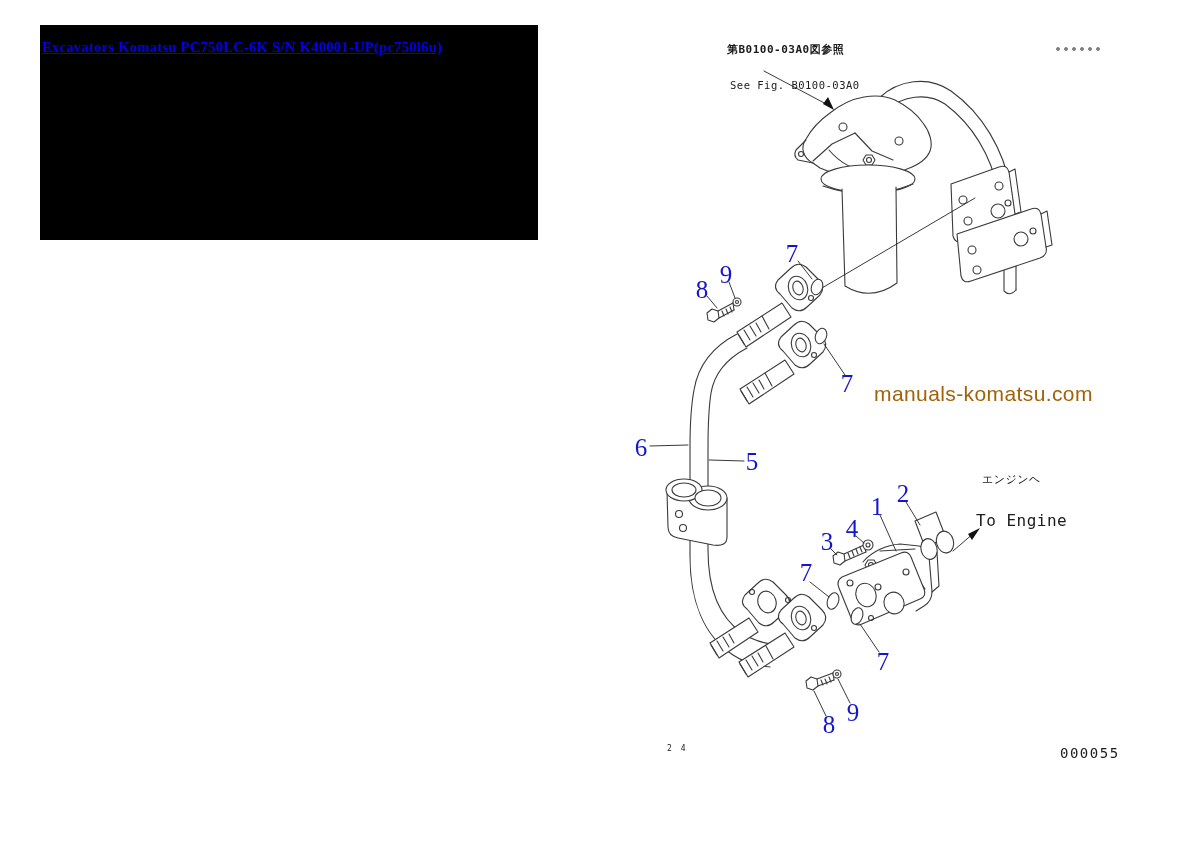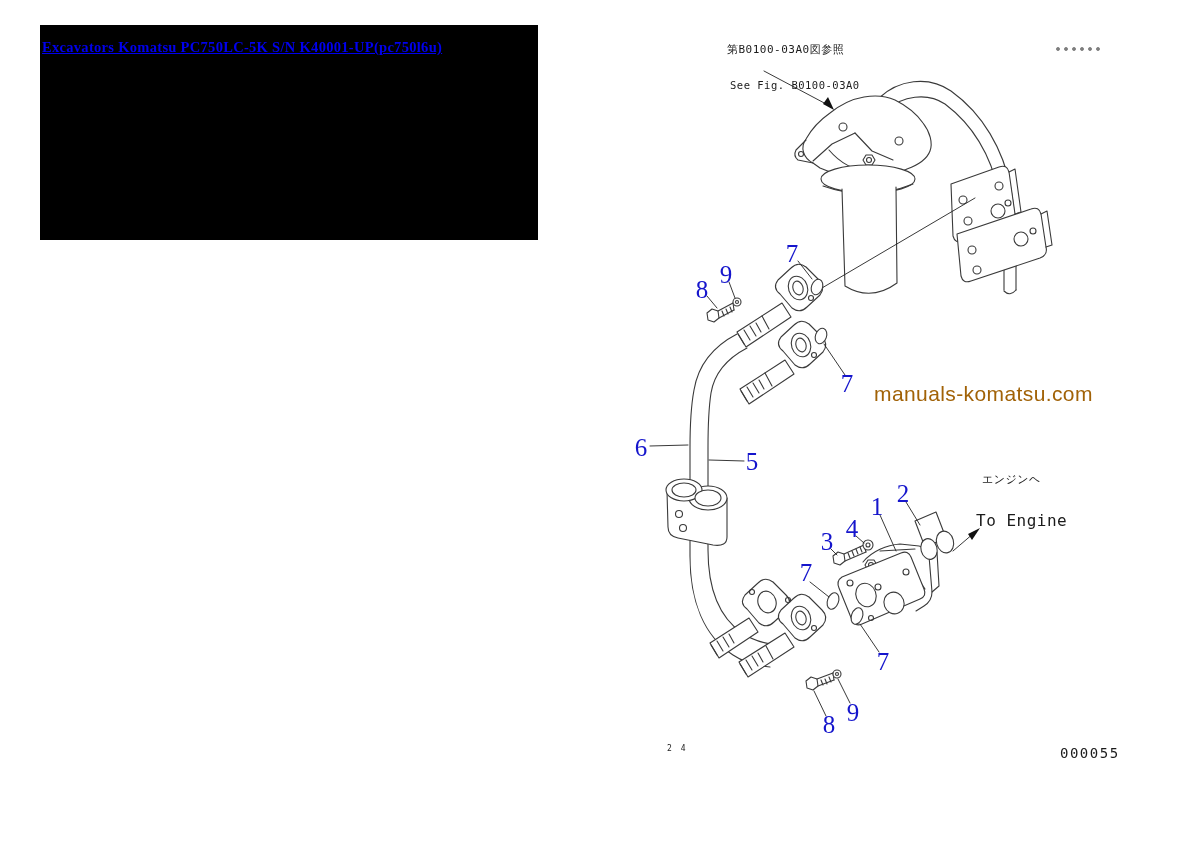--- a/index.html
+++ b/index.html
@@ -13,21 +13,21 @@
     background:#000;
   }
   .catalog-link{
     position:absolute;left:2px;top:14px;
     font-family:"Liberation Serif", serif;
     font-size:14.5px;font-weight:bold;letter-spacing:.3px;
     text-decoration:underline;white-space:nowrap;
   }
   
   .mono{font-family:"DejaVu Sans Mono", monospace;color:#1b1b1b;white-space:pre;}
-  .figref-jp{position:absolute;left:727px;top:42px;font-size:11px;letter-spacing:.5px;}
+  .figref-jp{position:absolute;left:727px;top:42px;font-size:11px;letter-spacing:.5px;font-weight:bold;}
   .figref-en{position:absolute;left:730px;top:55px;font-size:10.5px;letter-spacing:.5px;margin-top:24px;}
   .toengine-jp{position:absolute;left:982px;top:472px;font-size:11px;letter-spacing:.5px;}
   .toengine-en{position:absolute;left:976px;top:511px;font-size:16px;letter-spacing:.5px;}
   .watermark{
     position:absolute;left:874px;top:382px;font-size:21px;color:#a16207;
     letter-spacing:.4px;font-family:"Liberation Sans", sans-serif;
   }
   .pageno{position:absolute;left:639px;top:744px;font-size:8px;letter-spacing:2px;margin-left:28px;}
   .sheetno{position:absolute;left:1060px;top:745px;font-size:14px;letter-spacing:1.5px;}
   .callout{
@@ -38,21 +38,21 @@
   svg *{stroke:#3a3a3a;stroke-width:1.1;fill:none;stroke-linecap:round;stroke-linejoin:round;}
   svg .wf{fill:#ffffff;}
   svg .solid{fill:#111;stroke:none;}
   svg .ld{stroke:#222;stroke-width:.9;}
   svg .frame{stroke:none;}
 </style>
 </head>
 <body>
 
 <div class="black-panel">
-  <a href="#" class="catalog-link" style="color: rgb(0, 0, 238);">Excavators Komatsu PC750LC-5K S/N K40001-UP(pc750l6u)</a>
+  <a href="#" class="catalog-link" style="color: rgb(0, 0, 238);">Excavators Komatsu PC750LC-6K S/N K40001-UP(pc750l6u)</a>
 </div>
 
 <svg width="1190" height="842" viewBox="0 0 1190 842">
 
   <g>
     <rect class="frame" x="633" y="28" width="517" height="13" fill="#000"></rect>
     <rect class="frame" x="641" y="36" width="11" height="3" fill="#fff"></rect>
     <rect class="frame" x="658" y="37" width="6" height="2" fill="#fff"></rect>
     <rect class="frame" x="1126" y="28" width="24" height="730" fill="#000"></rect>
     <rect class="frame" x="632" y="40" width="1.7" height="707" fill="#111"></rect>

